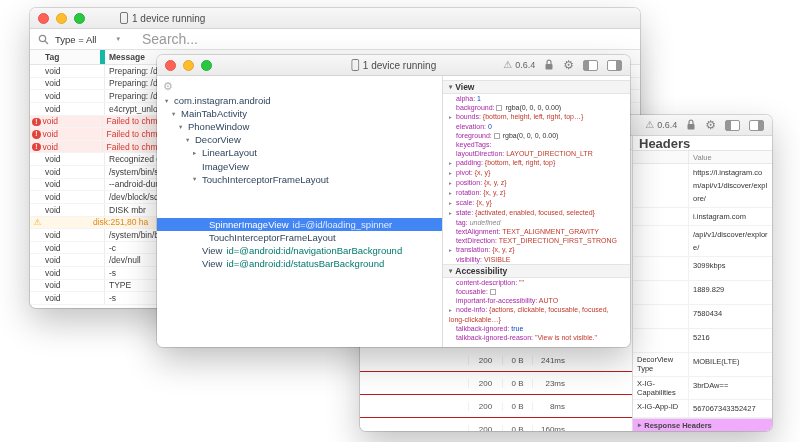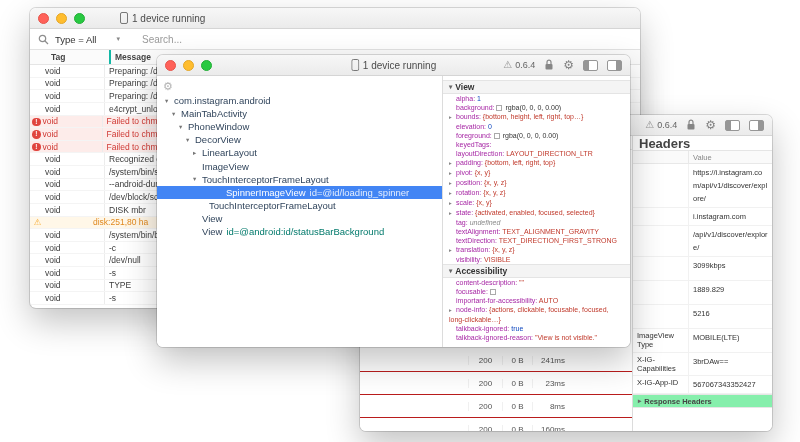--- a/index.html
+++ b/index.html
@@ -37,25 +37,25 @@
   .tree-gear { padding:4px 0 2px 6px; font-size:11px; color:#b3b3b3; line-height:12px; height:18px; }
   .panel-btn { width:15px; height:11px; border:1px solid #969696; border-radius:2px; position:relative; background:#fff; }
   .panel-btn.left::before  { content:""; position:absolute; left:0; top:0; bottom:0; width:5px; background:#969696; }
   .panel-btn.right::before { content:""; position:absolute; right:0; top:0; bottom:0; width:5px; background:#969696; }
 
   
   .filterbar { height:21px; display:flex; align-items:center; padding-left:8px; gap:6px;
                border-bottom:1px solid #e2e2e2; background:#fff; }
   .filter-label { font-size:9.5px; color:#333; display:flex; align-items:center; gap:20px; }
   .chev { font-size:7px; color:#888; }
-  .search-placeholder { color:#9a9a9a; font-size:10px; margin-left:16px; }
+  .search-placeholder { color:#9a9a9a; font-size:14px; margin-left:16px; }
   .log-header { height:15px; display:flex; align-items:center; background:#fbfbfb;
                 border-bottom:1px solid #e5e5e5; font-size:8.5px; color:#444; font-weight:bold; }
   .h-icon { width:13px; flex:none; }
-  .h-tag  { width:62px; flex:none; border-right:2px solid #14b8a6; align-self:stretch; display:flex; align-items:center; padding-left:2px;margin-left:6px; }
+  .h-tag  { width:62px; flex:none; border-right:5px solid #14b8a6; align-self:stretch; display:flex; align-items:center; padding-left:2px; }
   .h-msg  { padding-left:4px; }
   .log-row { display:flex; align-items:center; height:12.63px; border-bottom:1px solid #f4f4f4;
              font-size:8.5px; color:#3c3c3c; white-space:nowrap; }
   .row-icon { width:11px; height:11px; margin-left:2px; flex:none; }
   .err-badge { background:#e0443e; color:#fff; border-radius:50%; width:8.5px; height:8.5px;
                font-size:6.5px; line-height:8.5px; text-align:center; font-weight:bold; margin-top:1px; }
   .warn-badge { color:#f5a623; font-size:8.5px; line-height:11px; text-align:center; }
   .cell-tag { width:62px; flex:none; border-right:1px solid #ececec; align-self:stretch;
               display:flex; align-items:center; padding-left:2px; }
   .cell-msg { padding-left:4px; overflow:visible; }
@@ -105,21 +105,21 @@
   .detail-colhead { display:flex; height:13px; flex:none; background:#fafafa; border-bottom:1px solid #e8e8e8;
                     font-size:7.5px; color:#888; align-items:stretch; }
   .dc-name { width:56px; flex:none; padding-left:4px; border-right:1px solid #e8e8e8; display:flex; align-items:center; }
   .dc-value{ flex:1; padding-left:4px; display:flex; align-items:center; }
   .detail-row { display:flex; border-bottom:1px solid #f1f1f1; font-size:7.5px; color:#333; }
   .detail-row.tall { min-height:24px; }
   .dr-name { width:56px; flex:none; padding:2px 2px 2px 4px; border-right:1px solid #f1f1f1;
              word-break:break-word; line-height:9px; }
   .dr-value{ flex:1; padding:2px 2px 2px 4px; word-break:break-all; line-height:13px; }
   .detail-section { height:14px; display:flex; align-items:center; gap:3px; padding-left:5px;
-                    background:#86efac; border-bottom:1px solid #e6e6e6; border-top:1px solid #e6e6e6;
+                    background:#f0abfc; border-bottom:1px solid #e6e6e6; border-top:1px solid #e6e6e6;
                     font-size:7.5px; font-weight:bold; color:#444; }
 </style>
 </head>
 <body>
 
 <div id="desktop">
 
   <section class="window log-window">
     <header class="titlebar">
       <div class="traffic">
@@ -340,24 +340,28 @@
             <div class="detail-row tall">
               <span class="dr-name"></span>
               <span class="dr-value">3099kbps</span>
             </div>
             <div class="detail-row tall">
               <span class="dr-name"></span>
               <span class="dr-value">1889.829</span>
             </div>
             <div class="detail-row tall">
               <span class="dr-name"></span>
+              <span class="dr-value">7580434</span>
+            </div>
+            <div class="detail-row tall">
+              <span class="dr-name"></span>
               <span class="dr-value">5216</span>
             </div>
             <div class="detail-row tall">
-              <span class="dr-name">ImageView Type</span>
+              <span class="dr-name">DecorView Type</span>
               <span class="dr-value">MOBILE(LTE)</span>
             </div>
             <div class="detail-row">
               <span class="dr-name">X-IG-Capabilities</span>
               <span class="dr-value">3brDAw==</span>
             </div>
             <div class="detail-row">
               <span class="dr-name">X-IG-App-ID</span>
               <span class="dr-value">567067343352427</span>
             </div>
@@ -422,32 +426,33 @@
               <span class="tree-label">LinearLayout</span>
             </div>
             <div class="tree-item" style="padding-left: 36px;">
               <span class="tree-arrow"></span>
               <span class="tree-label">ImageView</span>
             </div>
             <div class="tree-item" style="padding-left: 36px;">
               <span class="tree-arrow">▾</span>
               <span class="tree-label">TouchInterceptorFrameLayout</span>
             </div>
-            <div class="tree-item selected" style="padding-left: 60px;">
+            <div class="tree-item selected" style="padding-left: 43px; margin-top: 32px;">
               <span class="tree-arrow"></span>
               <span class="tree-label">SpinnerImageView</span>
               <span class="tree-id">id=@id/loading_spinner</span>
             </div>
             <div class="tree-item" style="padding-left: 43px;">
               <span class="tree-arrow"></span>
               <span class="tree-label">TouchInterceptorFrameLayout</span>
             </div>
             <div class="tree-item" style="padding-left: 36px;">
               <span class="tree-arrow"></span>
               <span class="tree-label">View</span>
+              <span class="tree-id">id=@android:id/navigationBarBackground</span>
             </div>
             <div class="tree-item" style="padding-left: 36px;">
               <span class="tree-arrow"></span>
               <span class="tree-label">View</span>
               <span class="tree-id">id=@android:id/statusBarBackground</span>
             </div>
           </div>
       </div>
       <div class="props-pane">
         <div id="props-list">

